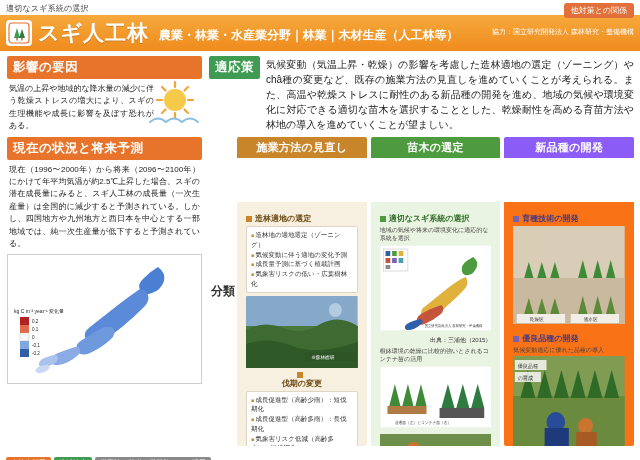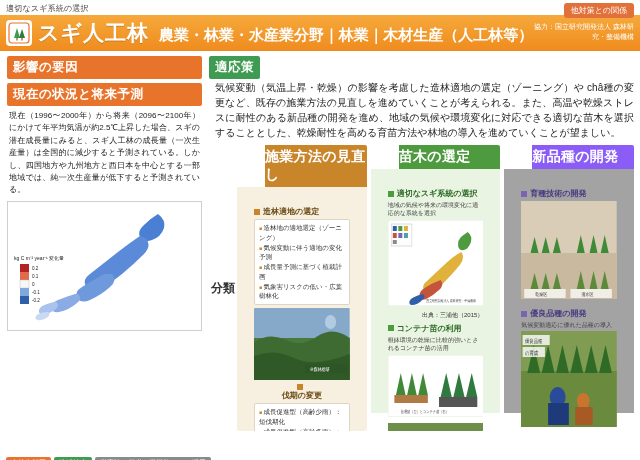--- a/index.html
+++ b/index.html
@@ -28,21 +28,21 @@
     display:flex; align-items:center; justify-content:center;
     margin-right:6px; flex:0 0 auto;
   }
   .hdr-icon svg { display:block; }
   .hdr-title {
     font-size:21px; font-weight:bold; color:#fff; letter-spacing:1px;
     text-shadow:0 1px 0 rgba(0,0,0,.18);
     margin-right:10px; white-space:nowrap;
   }
   .hdr-sub {
-    font-size:15px; color:#fff; font-weight:bold; white-space:nowrap;
+    font-size:12px; color:#fff; font-weight:bold; white-space:nowrap;
     margin-top:4px;
   }
   .hdr-right {
     margin-left:auto; text-align:right; font-size:7px; color:#fff; line-height:1.4;
     padding-bottom:2px;
   }
   .hdr-badge {
     position:absolute; right:6px; top:-12px;
     background:#e2703a; color:#fff; font-size:8px;
     border-radius:3px; padding:2px 7px; white-space:nowrap;
@@ -64,44 +64,44 @@
   .impact-wrap { position:relative; }
   .sun {
     position:absolute; right:0px; top:22px; width:54px; height:48px;
   }
 
   
   .fig { margin-top:4px; border:1px solid #cfcfcf; background:#fff; }
   .fig-inner { position:relative; height:128px; background:#fbfbfb; overflow:hidden; }
 
   
-  .adapt-head { display:flex; align-items:flex-start;flex-direction:column; }
+  .adapt-head { display:flex; align-items:flex-start; }
   .adapt-text {
     font-size:10px; line-height:1.5; color:#222; text-align:justify;
     margin-left:6px; flex:1; padding-top:1px;
   }
   .cat-row { display:flex; align-items:stretch; margin-top:5px; }
   .cat-label {
     width:28px; flex:0 0 28px; font-size:12px; font-weight:bold; color:#333;
     display:flex; align-items:center; justify-content:center;
   }
   .cols { display:flex; flex:1; gap:4px; }
   .col { flex:1; border-radius:2px; overflow:hidden; }
   .col-head {
-    color:#fff; font-size:14px; font-weight:bold; 
-    padding:3px 0; letter-spacing:0.3px;margin-left:28px;
-  }
-  .col-body { background:#fff; padding:17px; box-sizing:border-box; height:244px; position:relative; }
+    color:#fff; font-size:11px; font-weight:bold; text-align:center;
+    padding:3px 0; letter-spacing:0.3px;
+  }
+  .col-body { background:#fff; padding:9px; box-sizing:border-box; height:244px; position:relative;margin-top:44px; }
 
   .c1 .col-head { background:#c8852a; }
   .c1 .col-body { background:#f7efe0; }
   .c2 .col-head { background:#4e9b3f; }
   .c2 .col-body { background:#eaf4e2; }
   .c3 .col-head { background:#8b5cf6; }
-  .c3 .col-body { background:#a3a3a3; }
+  .c3 .col-body { background:#f97316; }
 
   .blk-title {
     font-size:8px; font-weight:bold; color:#6a4a12; margin:2px 0 2px 0;
     display:flex; align-items:center;
   }
   .c2 .blk-title { color:#2f6b27; }
   .c3 .blk-title { color:#4a3a80; }
   .sq { width:6px; height:6px; background:#c8852a; margin-right:3px; display:inline-block; }
   .c2 .sq { background:#4e9b3f; }
   .c3 .sq { background:#7a63b0; }
@@ -150,20 +150,39 @@
     <div class="hdr-right">協力：国立研究開発法人 森林研究・整備機構</div>
     <div class="hdr-badge">他対策との関係</div>
   </div>
 
   <div class="body">
 
     <div class="left">
 
       <div class="impact-wrap">
         <div class="sec-title">影響の要因</div>
+        <div style="display:flex;">
+          <div class="sec-body" style="width:145px;">気温の上昇や地域的な降水量の減少に伴う乾燥ストレスの増大により、スギの生理機能や成長に影響を及ぼす恐れがある。</div>
+          <div class="sun">
+            <svg width="54" height="48" viewBox="0 0 54 48">
+              <circle cx="27" cy="22" r="11" fill="#f7c948"></circle>
+              <g stroke="#f2a33c" stroke-width="2.2" stroke-linecap="round">
+                <line x1="27" y1="4" x2="27" y2="9"></line>
+                <line x1="27" y1="35" x2="27" y2="40"></line>
+                <line x1="9" y1="22" x2="14" y2="22"></line>
+                <line x1="40" y1="22" x2="45" y2="22"></line>
+                <line x1="14" y1="9" x2="17.5" y2="12.5"></line>
+                <line x1="36.5" y1="31.5" x2="40" y2="35"></line>
+                <line x1="14" y1="35" x2="17.5" y2="31.5"></line>
+                <line x1="36.5" y1="12.5" x2="40" y2="9"></line>
+              </g>
+              <path d="M2 44 q8 -7 16 0 q8 -7 16 0 q8 -7 16 0" stroke="#8fbfe0" stroke-width="2" fill="none" stroke-linecap="round"></path>
+            </svg>
+          </div>
+        </div>
       </div>
 
       <div style="margin-top:4px;">
         <div class="sec-title">現在の状況と将来予測</div>
         <div class="sec-body">現在（1996〜2000年）から将来（2096〜2100年）にかけて年平均気温が約2.5℃上昇した場合、スギの潜在成長量にみると、スギ人工林の成長量（一次生産量）は全国的に減少すると予測されている。しかし、四国地方や九州地方と西日本を中心とする一部地域では、純一次生産量が低下すると予測されている。</div>
       </div>
 
       <div class="fig">
         <div class="fig-inner">
           <svg width="193" height="128" viewBox="0 0 193 128">
@@ -293,24 +312,20 @@
                     <path d="M100 12 q6 4 4 10 q-3 7 -9 8 q-6 1 -7 -4 q-1 -6 5 -10 Z" fill="#4e9b3f"></path>
                     <path d="M92 32 q5 6 -2 13 q-8 8 -18 16 q-9 8 -17 11 q-7 3 -10 -2 q-3 -5 4 -9 q12 -9 24 -18 q11 -8 19 -11 Z" fill="#e0b23c"></path>
                     <path d="M66 60 q5 5 -2 10 q-8 6 -16 9 q-6 2 -8 -2 q-2 -4 4 -8 q11 -6 22 -9 Z" fill="#c4543c"></path>
                     <path d="M44 74 q4 3 -1 6 q-6 5 -13 5 q-4 0 -3 -4 q2 -4 17 -7 Z" fill="#2f5fa8"></path>
                   </g>
                   <text x="48" y="82" font-size="3.6" fill="#444" font-family="Liberation Sans">国立研究開発法人 森林研究・整備機構</text>
                 </svg>
               </div>
               <div class="src">出典：三浦他（2015）</div>
 
-              <div class="blk-title" style="margin-top:3px;">
-                <span class="sq"></span>
-                <span>コンテナ苗の利用</span>
-              </div>
               <div class="note">根鉢環境の乾燥に比較的強いとされるコンテナ苗の活用</div>
 
               <div>
                 <svg width="100%" height="62" viewBox="0 0 120 62" preserveAspectRatio="none">
                   <rect width="120" height="62" fill="#ffffff" stroke="#cfe0c4" stroke-width="0.6"></rect>
                   <g fill="#3f8a36">
                     <path d="M10 40 l6 -22 l6 22 Z"></path>
                       <path d="M24 40 l6 -22 l6 22 Z"></path>
                     <path d="M38 40 l6 -22 l6 22 Z"></path>
                   </g>

